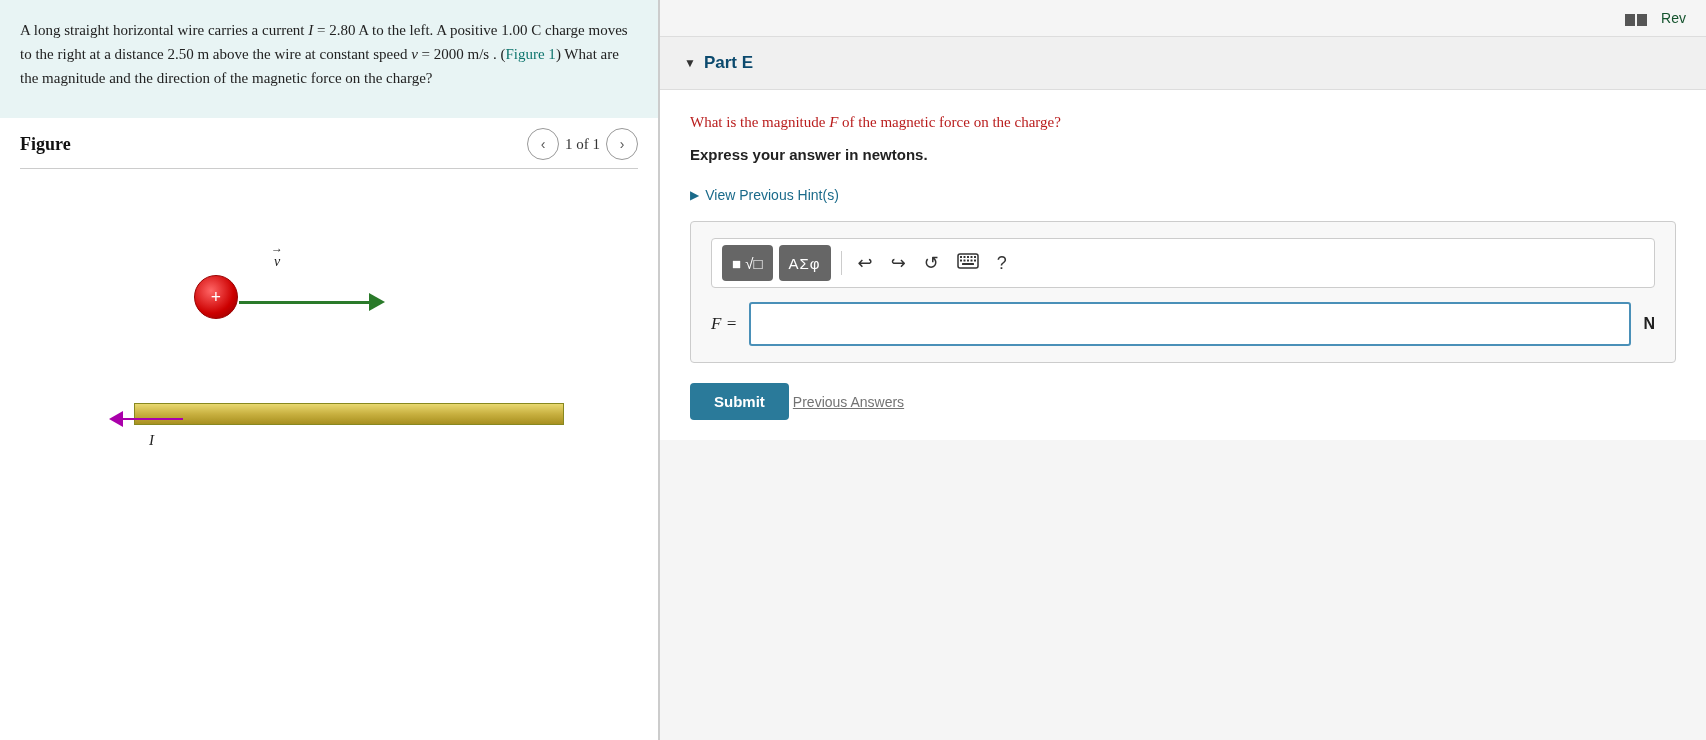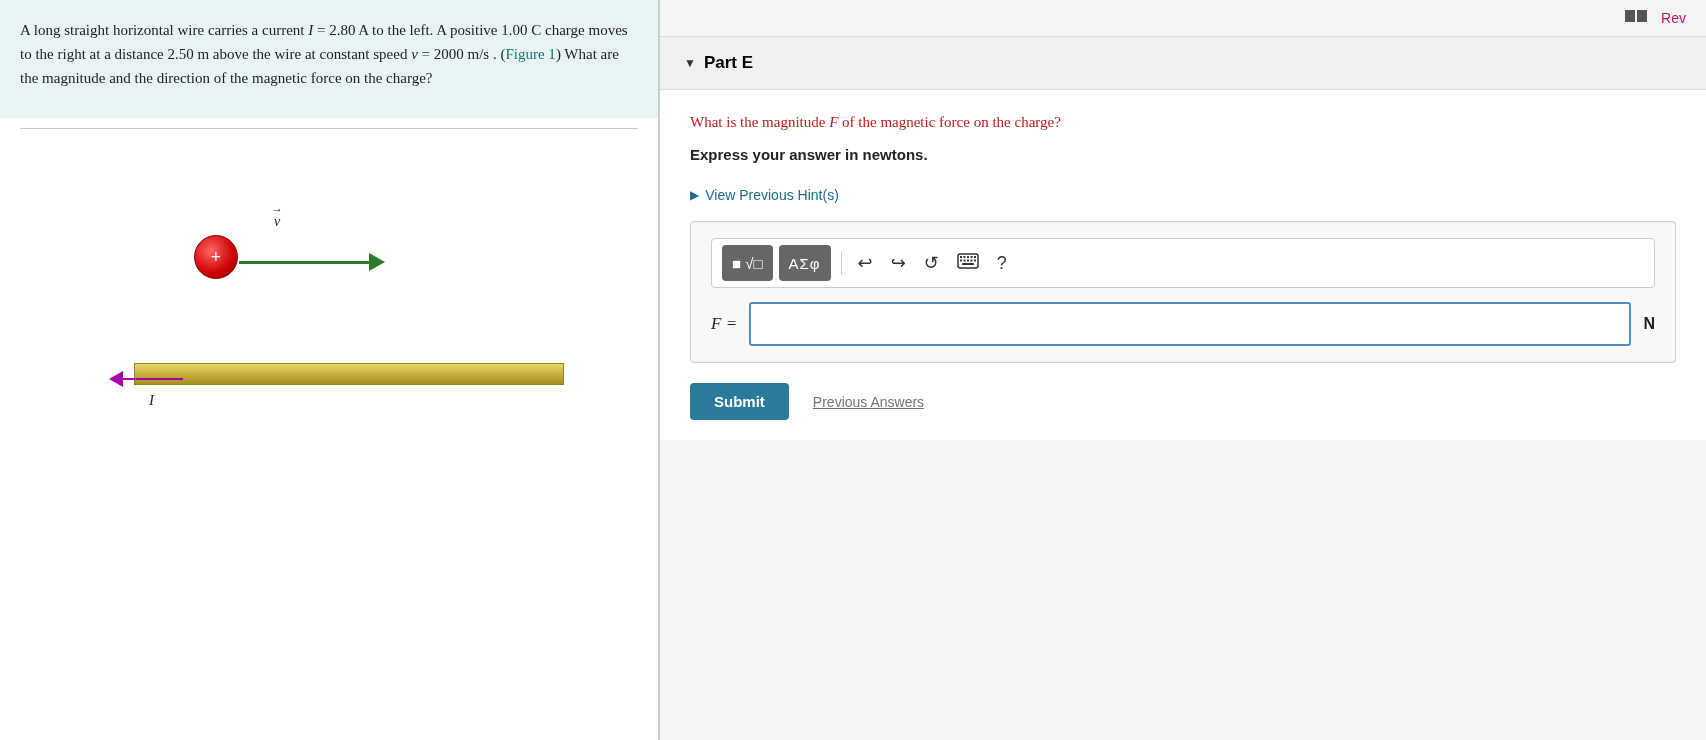--- a/index.html
+++ b/index.html
@@ -190,24 +190,24 @@
     .top-bar {
       display: flex;
       justify-content: flex-end;
       align-items: center;
       padding: 10px 20px;
       background: #f5f5f5;
     }
 
     .review-btn {
       display: flex;
-      align-items: flex-start;
+      align-items: flex-end;
       gap: 14px;
       font-size: 14px;
-      color: #be185d;
+      color: #14532d;
       cursor: pointer;
       font-family: Arial, sans-serif;
     }
 
     .review-icon {
       display: inline-flex;
       gap: 2px;
     }
 
     .review-icon span {
@@ -234,21 +234,21 @@
 
     .collapse-arrow {
       color: #333;
       font-size: 12px;
       cursor: pointer;
     }
 
     .part-title {
       font-size: 17px;
       font-weight: bold;
-      color: #000000;
+      color: #0c4a6e;
       font-family: Arial, sans-serif;
       text-align: center;
     }
 
     .part-content {
       padding: 20px 30px;
     }
 
     .question-text {
       font-size: 15px;
@@ -364,21 +364,21 @@
     .unit-label {
       font-size: 16px;
       font-weight: bold;
       color: #222;
       font-family: Arial, sans-serif;
     }
 
     .action-row {
       display: flex;
       align-items: center;
-      gap: 24px;
+      gap: 4px;
     }
 
     .submit-btn {
       background: #2a7a9a;
       color: #fff;
       border: none;
       border-radius: 4px;
       padding: 10px 24px;
       font-size: 15px;
       font-family: Arial, sans-serif;
@@ -403,20 +403,28 @@
     <p>
       A long straight horizontal wire carries a current <em>I</em> = 2.80
       A to the left. A positive 1.00 C charge moves to the right
       at a distance 2.50 m above the wire at constant speed <em>v</em>
       = 2000 m/s . (<a class="figure-link" href="#">Figure 1</a>) What are the magnitude and the
       direction of the magnetic force on the charge?
     </p>
   </div>
 
   <div class="figure-section">
+    <div class="figure-header">
+      <span class="figure-title">Figure</span>
+      <div class="figure-nav">
+        <button class="nav-btn">‹</button>
+        <span class="figure-counter">1 of 1</span>
+        <button class="nav-btn">›</button>
+      </div>
+    </div>
     <hr class="figure-divider">
 
     <div class="figure-canvas">
 
       <div style="position:absolute; left:232px; top:56px; font-style:italic; font-size:14px; color:#222; display:flex; flex-direction:column; align-items:center;">
         <span style="font-size:12px; margin-bottom:-2px;">→</span>
         <span>v</span>
       </div>
 
       <div class="charge-sphere">+</div>

